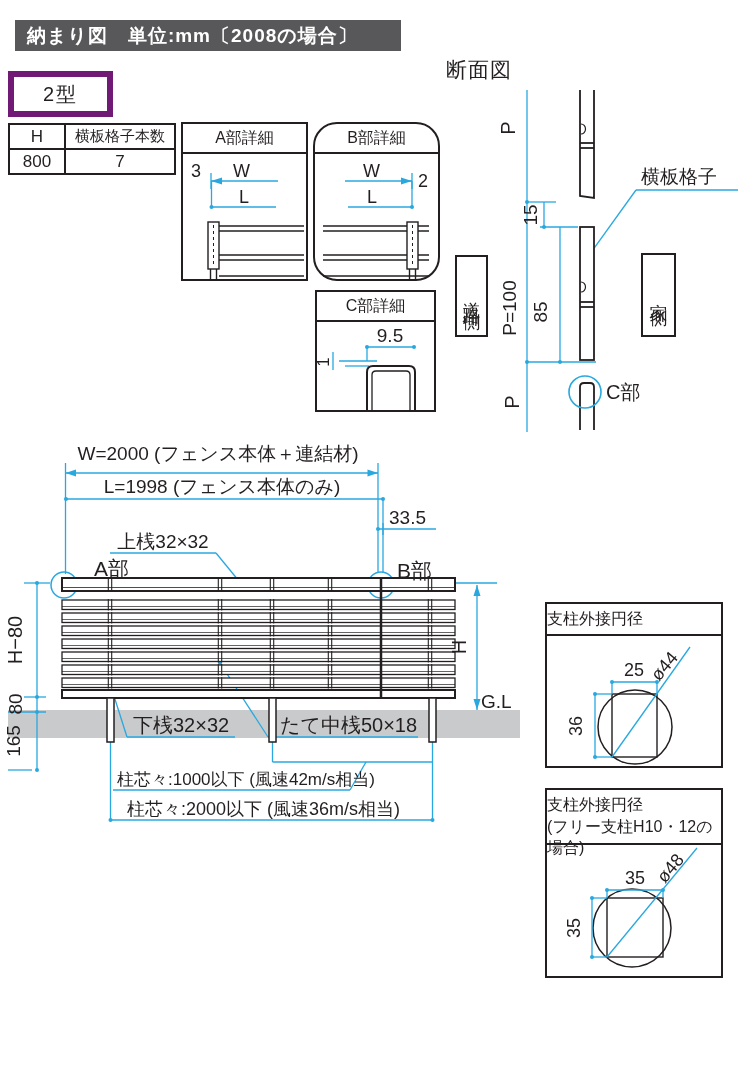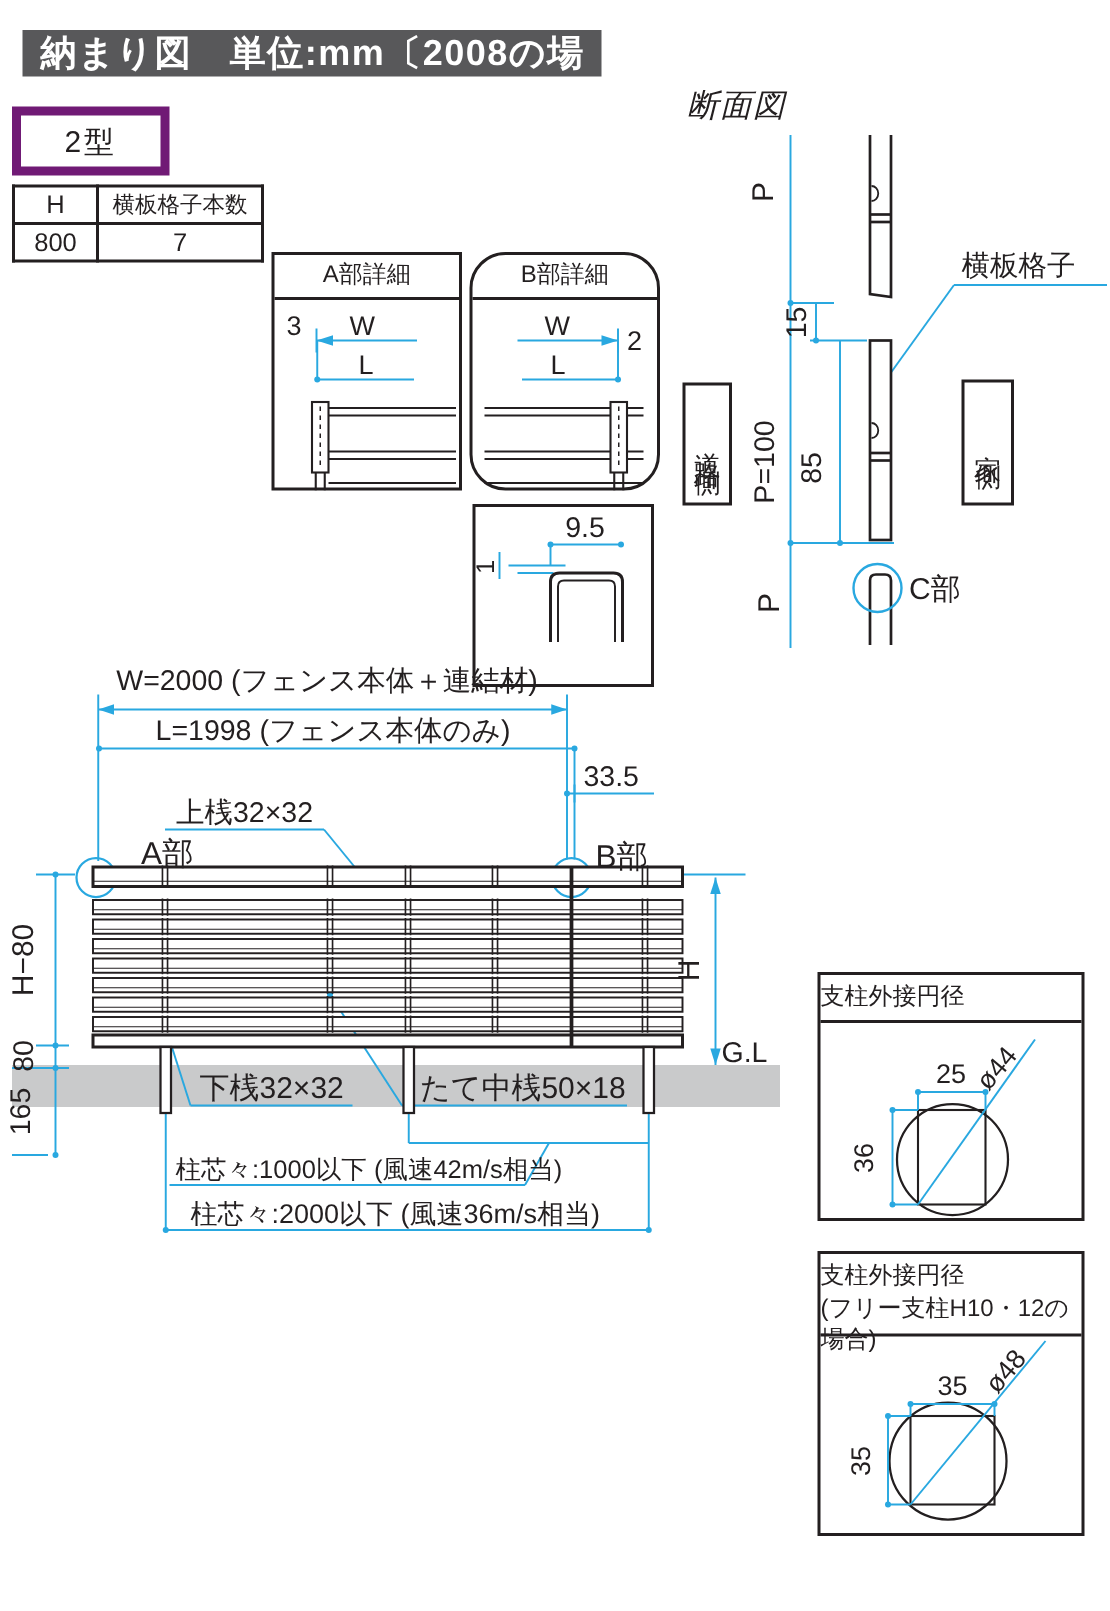--- a/index.html
+++ b/index.html
@@ -1,37 +1,37 @@
 <!DOCTYPE html>
 <html><head>
 <meta charset="utf-8">
 <style>
   html,body{margin:0;padding:0;background:#fff;}
   #stage{position:relative;width:740px;height:1074px;background:#ffffff;overflow:hidden;
          font-family:"Liberation Sans","DejaVu Sans",sans-serif;color:#231f20;}
   .abs{position:absolute;}
   
   #title-bar{left:15px;top:20px;width:386px;height:31px;background:#58585a;color:#fff;
-             font-size:24px;font-weight:bold;line-height:31px;padding-left:12px;box-sizing:border-box;letter-spacing:1px;}
+             font-size:19px;font-weight:bold;line-height:31px;padding-left:12px;box-sizing:border-box;letter-spacing:1px;}
   
   #model-box{left:8px;top:71px;width:93px;height:34px;border:6px solid #701a75;
              font-size:20px;display:flex;align-items:center;justify-content:center;letter-spacing:2px;}
   
   #spec{left:8px;top:123px;border-collapse:collapse;}
   #spec th,#spec td{border:2px solid #231f20;font-weight:normal;text-align:center;
                     font-size:17px;padding:0;height:23px;}
   #spec .c1{width:54px;} #spec .c2{width:108px;font-size:15px;}
   
-  .dbox{border:2px solid #231f20;background:#fff;box-sizing:border-box;margin-top:46px;}
+  .dbox{border:2px solid #231f20;background:#fff;box-sizing:border-box;}
   .dbox .dtitle{border-bottom:2px solid #231f20;height:28px;line-height:28px;text-align:center;font-size:16px;}
   #detail-a{left:181px;top:122px;width:127px;height:159px;}
   #detail-b{left:313px;top:122px;width:127px;height:159px;border-radius:24px;}
   #detail-c{left:315px;top:290px;width:121px;height:122px;}
   
-  #section-title{left:458px;top:56px;font-size:21px;letter-spacing:1px;font-style:italic;}
+  #section-title{left:446px;top:56px;font-size:21px;letter-spacing:1px;}
   .vbox{border:2px solid #231f20;box-sizing:border-box;display:flex;align-items:center;justify-content:center;
         writing-mode:vertical-rl;font-size:18px;letter-spacing:6px;background:#fff;}
   #road-box{left:455px;top:255px;width:33px;height:82px;}
   #house-box{left:641px;top:253px;width:35px;height:84px;}
   
   #circ1{left:545px;top:602px;width:178px;height:166px;}
   #circ2{left:545px;top:788px;width:178px;height:190px;}
   .ctitle{border-bottom:2px solid #231f20;font-size:16px;}
   #circ1 .ctitle{height:30px;line-height:30px;}
   #circ2 .ctitle{height:55px;line-height:1.35;padding-top:4px;box-sizing:border-box;}
@@ -115,20 +115,21 @@
         <line x1="8" y1="122" x2="114" y2="122"></line>
         <rect x="92" y="68" width="11" height="47" fill="#fff"></rect>
         <line x1="97.5" y1="71" x2="97.5" y2="112" stroke-dasharray="3,3" stroke-width="1"></line>
         <line x1="94.5" y1="115" x2="94.5" y2="127"></line>
           <line x1="100.5" y1="115" x2="100.5" y2="127"></line>
       </g>
     </svg>
   </div>
 
   <div class="abs dbox" id="detail-c">
+    <div class="dtitle">C部詳細</div>
     <svg width="117" height="90" viewBox="0 0 117 90">
       <g stroke="#29a8e0" stroke-width="1.3" fill="none">
         <line x1="50" y1="25" x2="97" y2="25"></line>
           <line x1="50" y1="25" x2="50" y2="39"></line>
         <line x1="22" y1="39" x2="60" y2="39"></line>
           <line x1="28" y1="44" x2="52" y2="44"></line>
         <line x1="16" y1="30" x2="16" y2="48"></line>
       </g>
       <circle cx="50" cy="25" r="2" fill="#29a8e0"></circle>
       <circle cx="97" cy="25" r="2" fill="#29a8e0"></circle>

